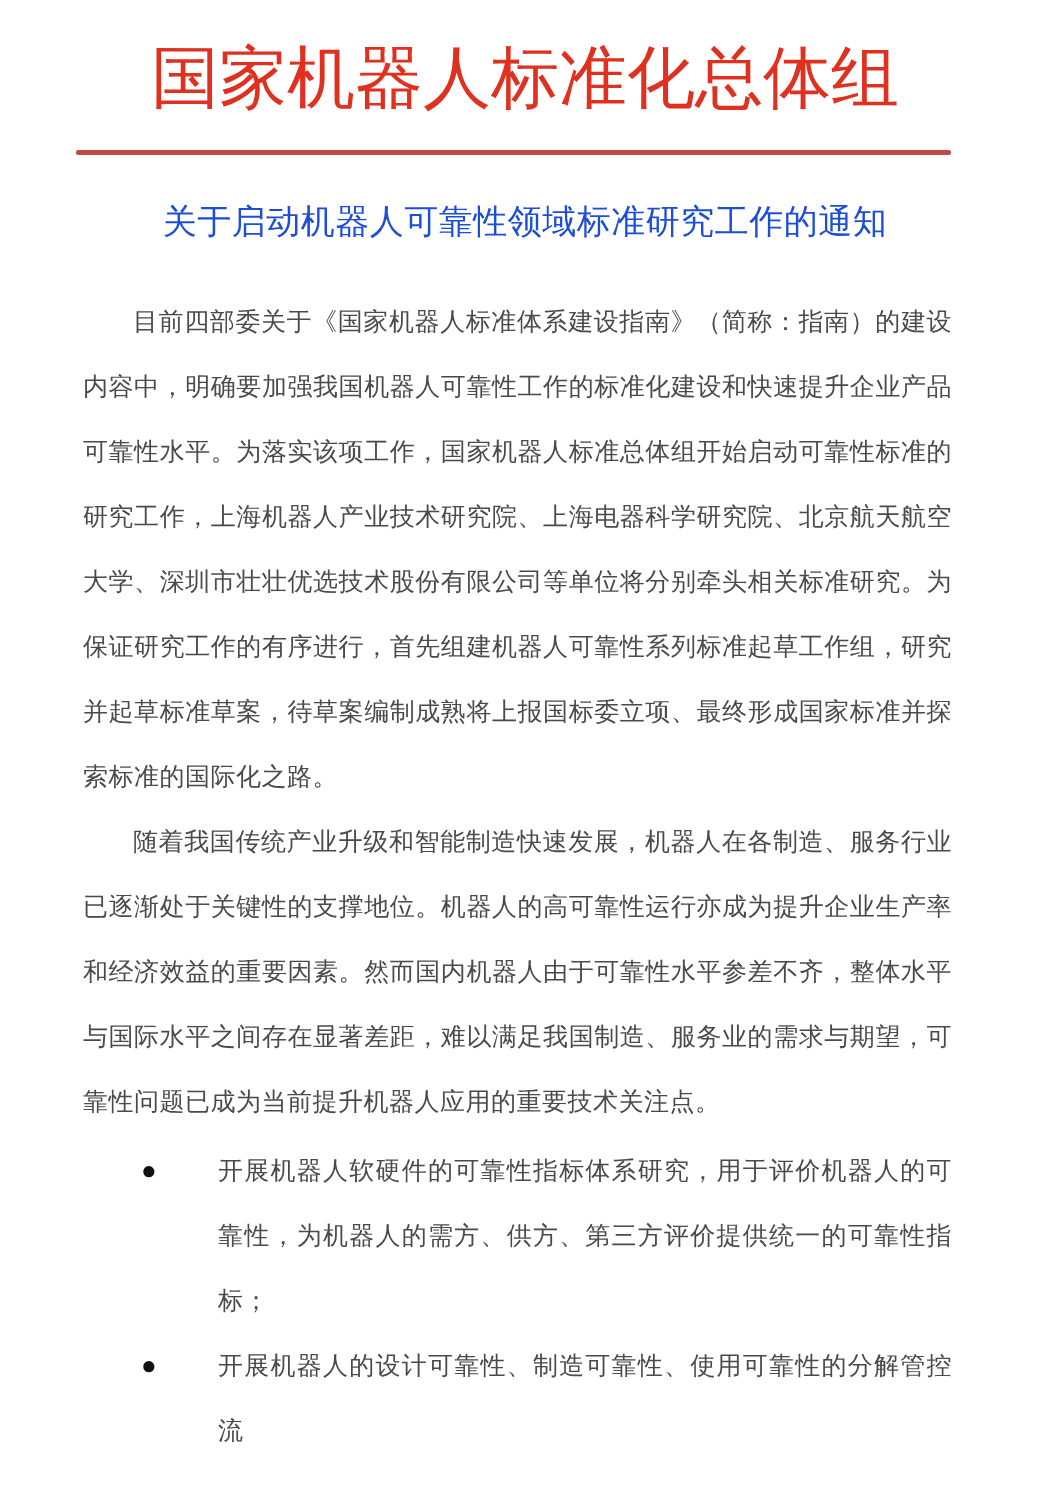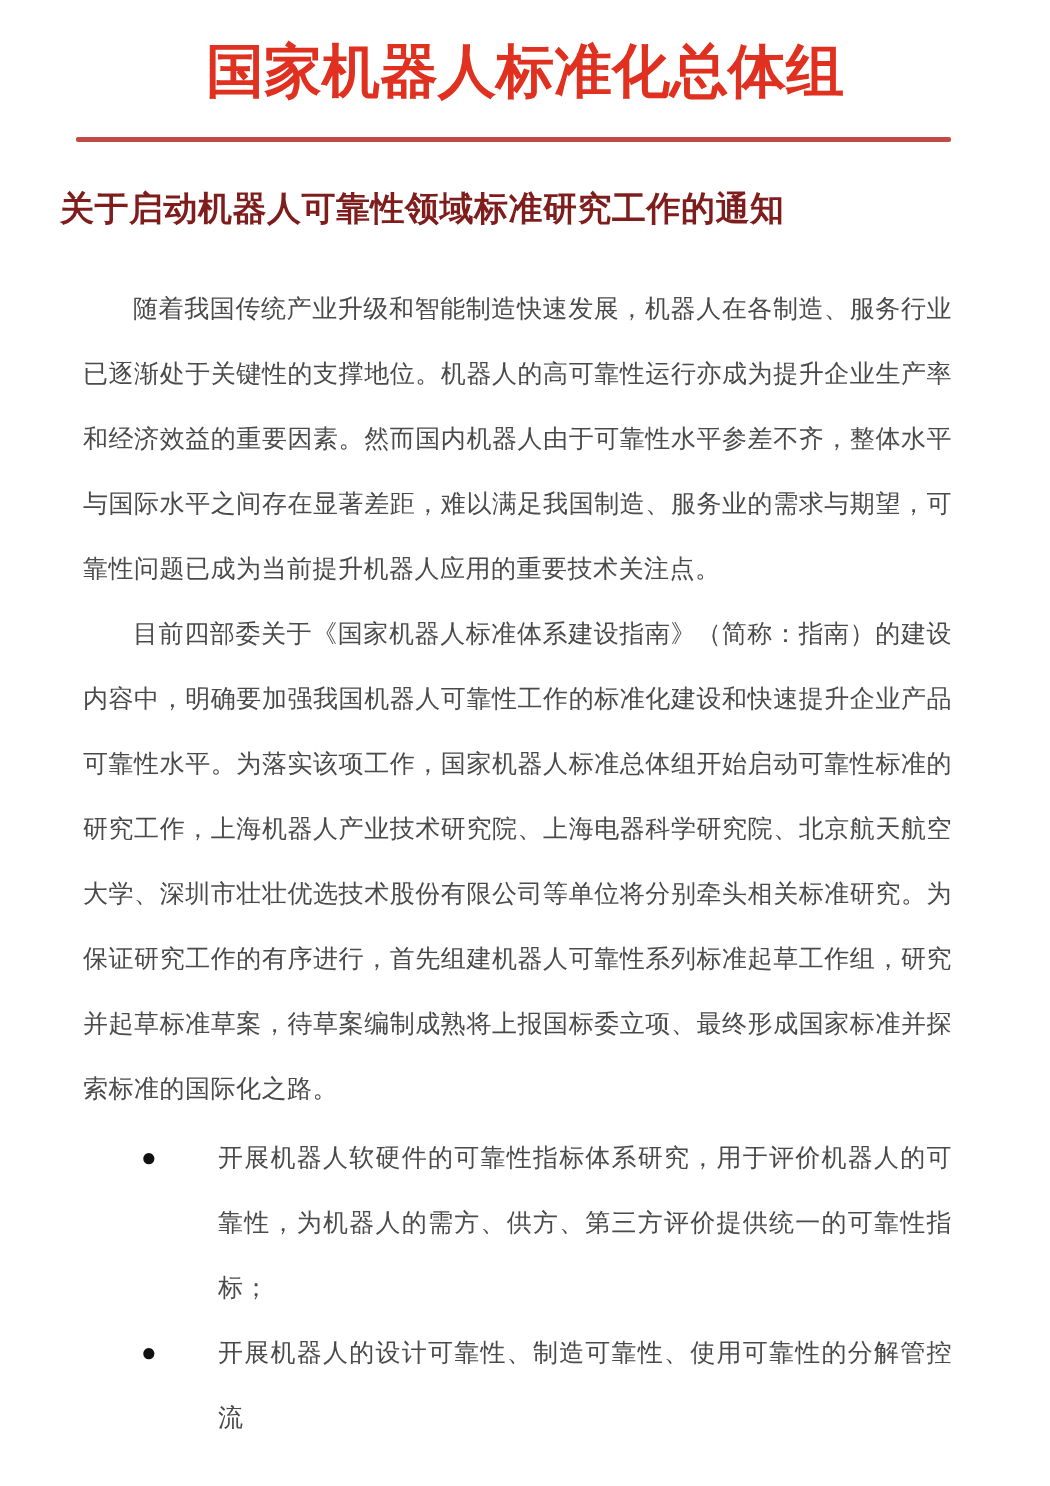--- a/index.html
+++ b/index.html
@@ -15,40 +15,40 @@
     background: #ffffff;
     overflow: hidden;
     font-family: "Liberation Serif", "DejaVu Serif", serif;
   }
   
   .letterhead {
     padding-top: 34px;
   }
   .org-name {
     text-align: center;
-    font-size: 58px;
-    font-weight: bold;
+    font-size: 68px;
+    font-weight: normal;
     line-height: 1.3;
     color: #e0301f;
     letter-spacing: 0px;
     white-space: nowrap;
   }
   .red-rule {
     height: 5px;
     background: #c14b44;
     margin: 28px 99px 0 76px;
     border-radius: 2px;
   }
   
   .doc-title {
     margin: 44px 60px 0 60px;
-    text-align: left;
+    text-align: center;
     font-size: 34px;
-    font-weight: bold;
-    color: #7f1d1d;
+    font-weight: normal;
+    color: #1d4ed8;
     line-height: 1.35;
     letter-spacing: 0.5px;
   }
   
   .doc-body {
     margin-top: 44px;
     padding: 0 98px 0 83px;
     color: #4a4a4a;
     font-size: 25px;
     line-height: 65px;
@@ -86,23 +86,23 @@
 
   <div class="letterhead">
     <div class="org-name">国家机器人标准化总体组</div>
     <div class="red-rule"></div>
   </div>
 
   <h1 class="doc-title">关于启动机器人可靠性领域标准研究工作的通知</h1>
 
   <div class="doc-body">
 
+    <p class="body-para">目前四部委关于《国家机器人标准体系建设指南》（简称：指南）的建设内容中，明确要加强我国机器人可靠性工作的标准化建设和快速提升企业产品可靠性水平。为落实该项工作，国家机器人标准总体组开始启动可靠性标准的研究工作，上海机器人产业技术研究院、上海电器科学研究院、北京航天航空大学、深圳市壮壮优选技术股份有限公司等单位将分别牵头相关标准研究。为保证研究工作的有序进行，首先组建机器人可靠性系列标准起草工作组，研究并起草标准草案，待草案编制成熟将上报国标委立项、最终形成国家标准并探索标准的国际化之路。</p>
+
     <p class="body-para">随着我国传统产业升级和智能制造快速发展，机器人在各制造、服务行业已逐渐处于关键性的支撑地位。机器人的高可靠性运行亦成为提升企业生产率和经济效益的重要因素。然而国内机器人由于可靠性水平参差不齐，整体水平与国际水平之间存在显著差距，难以满足我国制造、服务业的需求与期望，可靠性问题已成为当前提升机器人应用的重要技术关注点。</p>
-
-    <p class="body-para">目前四部委关于《国家机器人标准体系建设指南》（简称：指南）的建设内容中，明确要加强我国机器人可靠性工作的标准化建设和快速提升企业产品可靠性水平。为落实该项工作，国家机器人标准总体组开始启动可靠性标准的研究工作，上海机器人产业技术研究院、上海电器科学研究院、北京航天航空大学、深圳市壮壮优选技术股份有限公司等单位将分别牵头相关标准研究。为保证研究工作的有序进行，首先组建机器人可靠性系列标准起草工作组，研究并起草标准草案，待草案编制成熟将上报国标委立项、最终形成国家标准并探索标准的国际化之路。</p>
 
 
     <ul class="bullet-list">
       <li class="bullet-item">
         <span class="bullet-dot">●</span>
         <span class="bullet-text">开展机器人软硬件的可靠性指标体系研究，用于评价机器人的可靠性，为机器人的需方、供方、第三方评价提供统一的可靠性指标；</span>
       </li>
       <li class="bullet-item">
         <span class="bullet-dot">●</span>
         <span class="bullet-text">开展机器人的设计可靠性、制造可靠性、使用可靠性的分解管控流</span>

